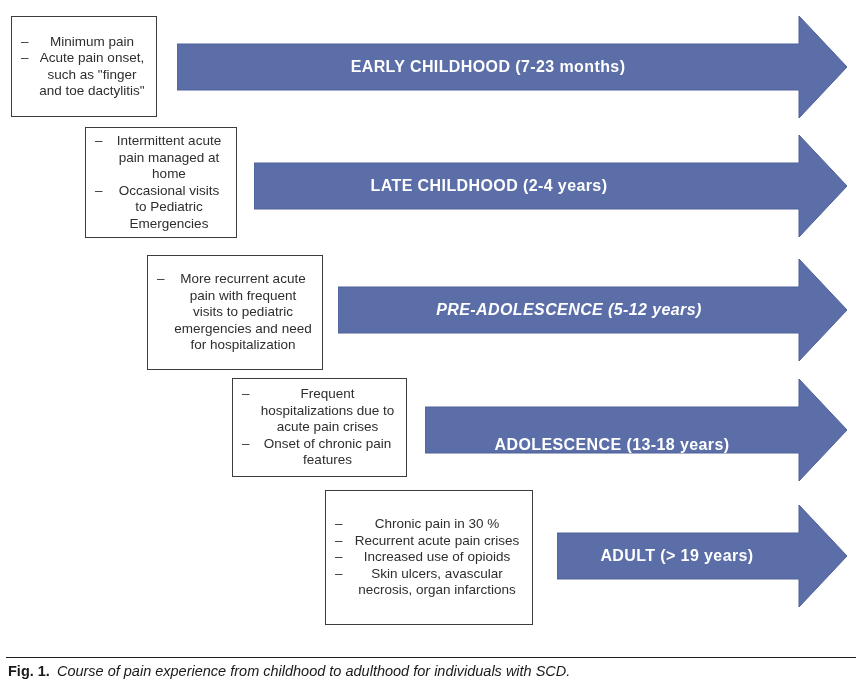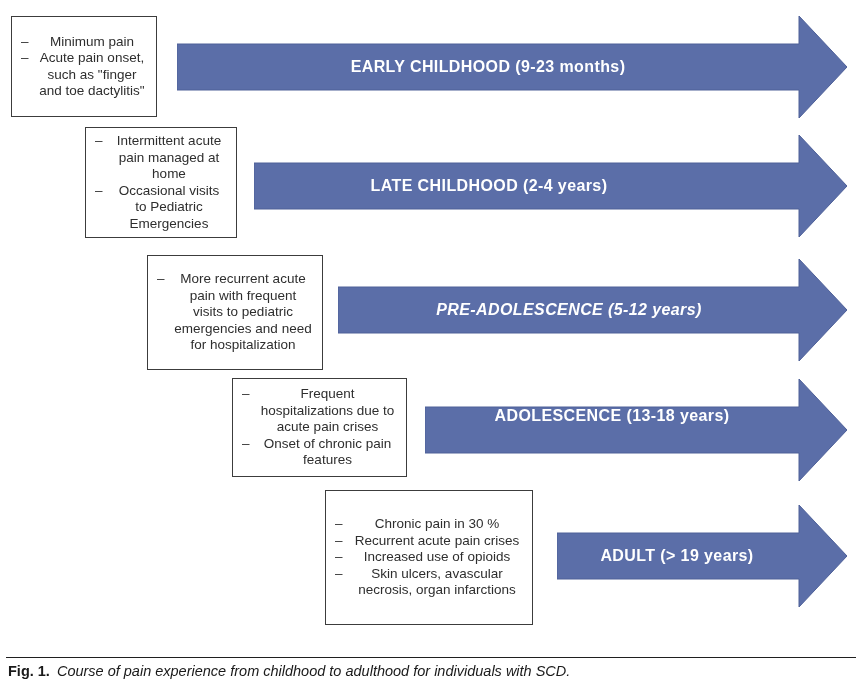--- a/index.html
+++ b/index.html
@@ -92,21 +92,21 @@
         <div class="note-item" style="color: rgb(46, 46, 46);">
           <span class="dash">–</span>
           <span class="note-text">Acute pain onset,
 such as "finger
 and toe dactylitis"</span>
         </div>
       </div>
       <svg class="arrow-svg" width="670" height="102" viewBox="0 0 670 102" style="left: 177px; top: 16px;">
         <polygon points="0,28 622,28 622,0 670,51 622,102 622,74 0,74" fill="#5b6ea8" stroke="#4e6098" stroke-width="1"></polygon>
       </svg>
-      <div class="arrow-label" style="left: 278px; width: 420px; top: 44px; height: 46px; color: rgb(255, 255, 255);">EARLY CHILDHOOD (9-23 months)</div>
+      <div class="arrow-label" style="left: 278px; width: 420px; top: 44px; height: 46px; color: rgb(255, 255, 255);">EARLY CHILDHOOD (7-23 months)</div>
       <div class="note-box" style="left: 85px; top: 127px; width: 152px; height: 111px; border-color: rgb(60, 60, 60);">
         <div class="note-item" style="color: rgb(46, 46, 46);">
           <span class="dash">–</span>
           <span class="note-text">Intermittent acute
 pain managed at
 home</span>
         </div>
         <div class="note-item" style="color: rgb(46, 46, 46);">
           <span class="dash">–</span>
           <span class="note-text">Occasional visits
@@ -141,21 +141,21 @@
         </div>
         <div class="note-item" style="color: rgb(46, 46, 46);">
           <span class="dash">–</span>
           <span class="note-text">Onset of chronic pain
 features</span>
         </div>
       </div>
       <svg class="arrow-svg" width="422" height="102" viewBox="0 0 422 102" style="left: 425px; top: 379px;">
         <polygon points="0,28 374,28 374,0 422,51 374,102 374,74 0,74" fill="#5b6ea8" stroke="#4e6098" stroke-width="1"></polygon>
       </svg>
-      <div class="arrow-label" style="left: 402px; width: 420px; top: 393px; height: 46px; color: rgb(255, 255, 255);">ADOLESCENCE (13-18 years)</div>
+      <div class="arrow-label" style="left: 402px; width: 420px; top: 422px; height: 46px; color: rgb(255, 255, 255);">ADOLESCENCE (13-18 years)</div>
       <div class="note-box" style="left: 325px; top: 490px; width: 208px; height: 135px; border-color: rgb(60, 60, 60);">
         <div class="note-item" style="color: rgb(46, 46, 46);">
           <span class="dash">–</span>
           <span class="note-text">Chronic pain in 30 %</span>
         </div>
         <div class="note-item" style="color: rgb(46, 46, 46);">
           <span class="dash">–</span>
           <span class="note-text">Recurrent acute pain crises</span>
         </div>
         <div class="note-item" style="color: rgb(46, 46, 46);">

